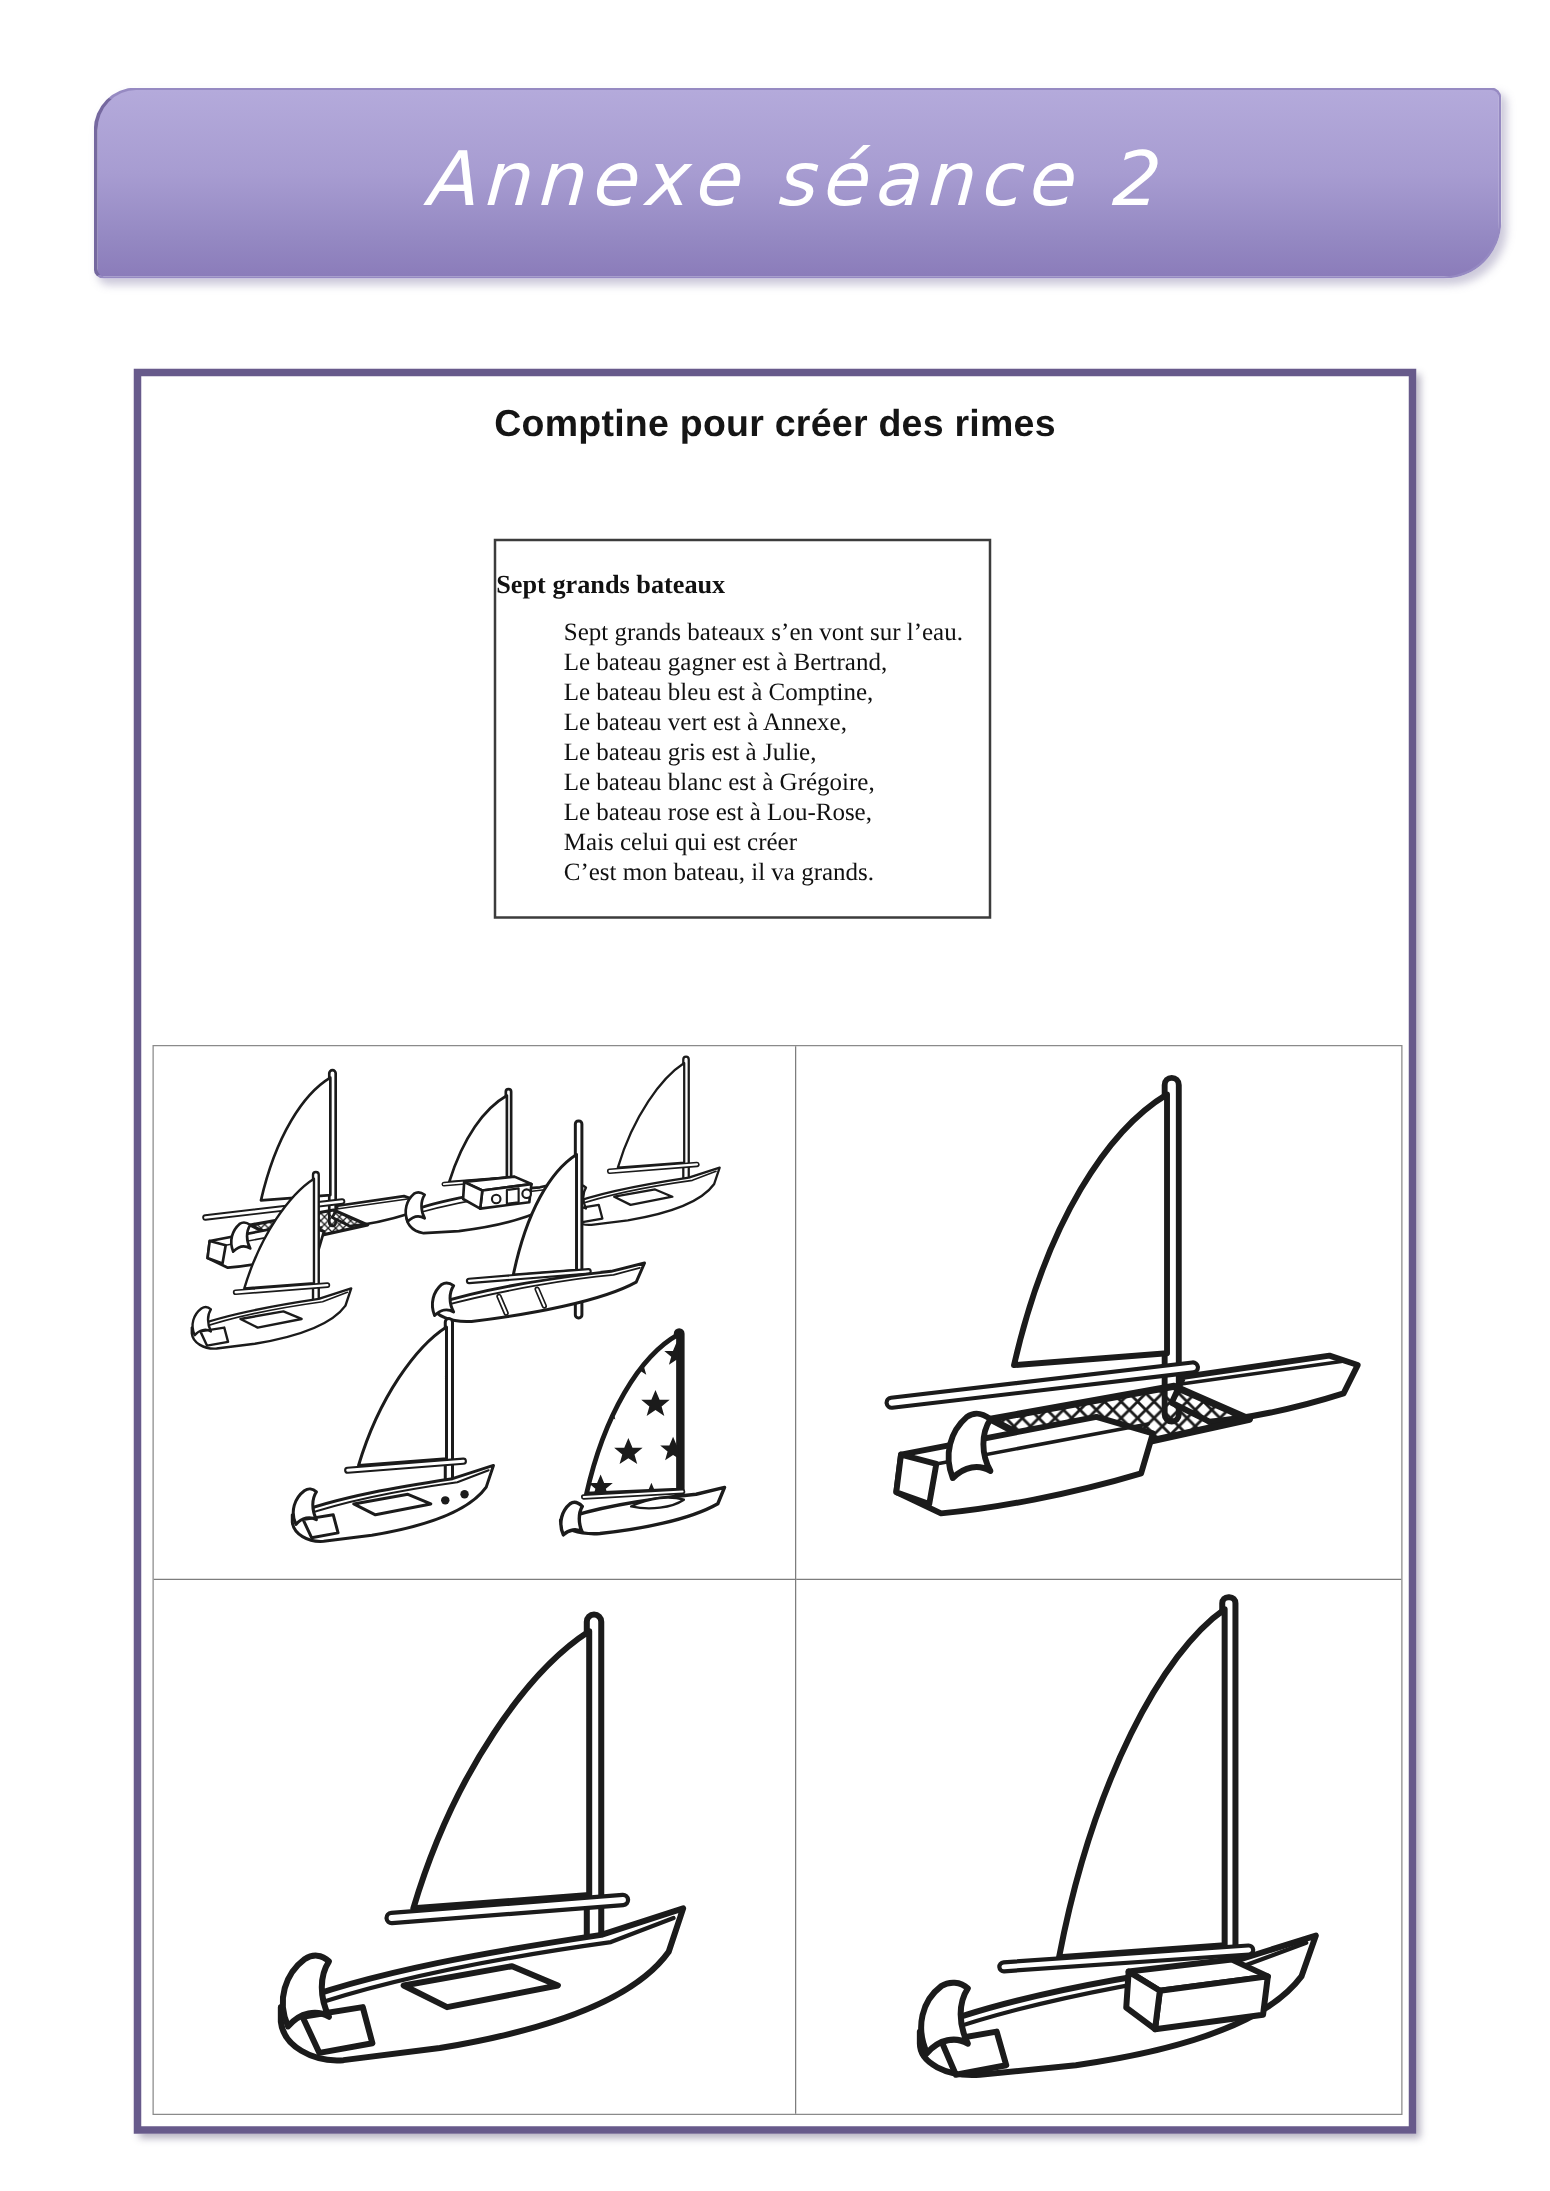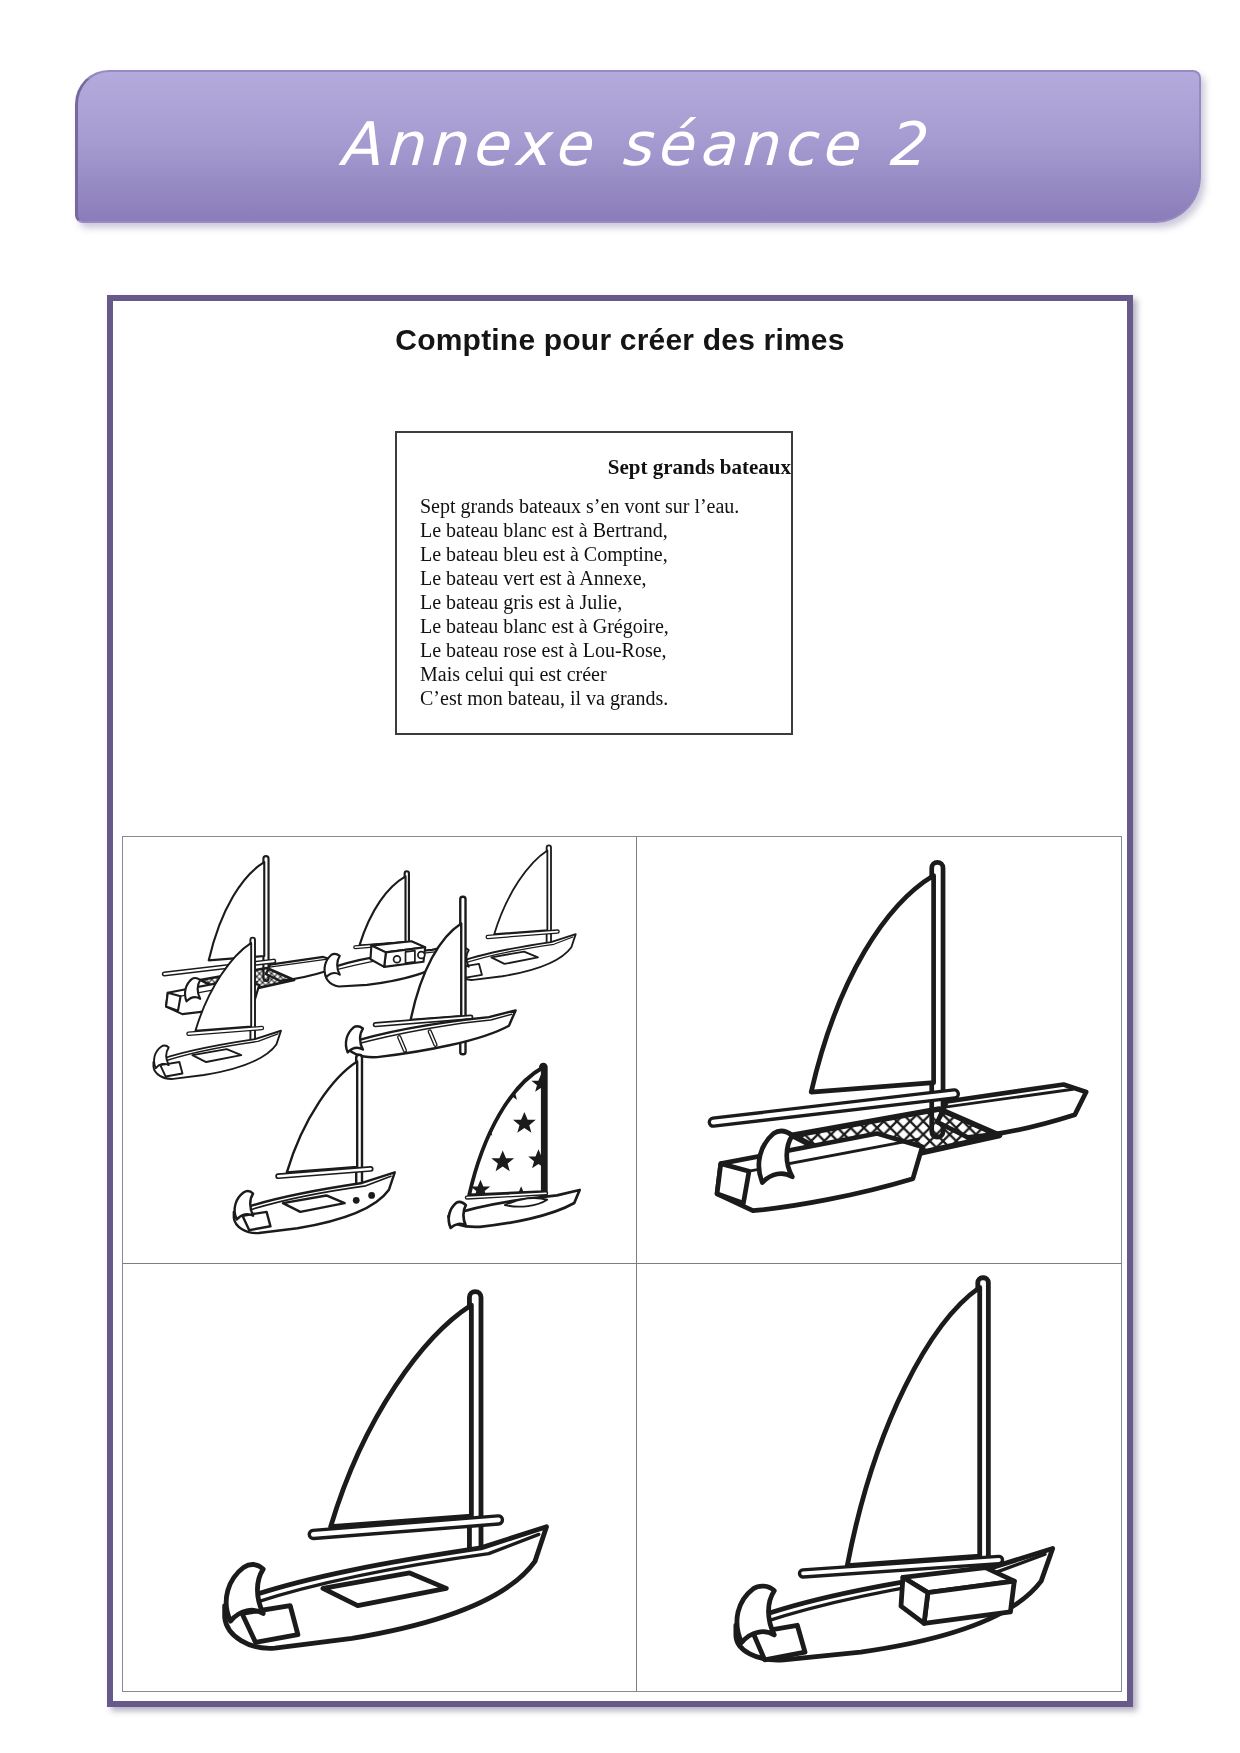--- a/index.html
+++ b/index.html
@@ -18,22 +18,22 @@
 
   
   .doc{position:absolute;left:107px;top:295px;width:1026px;height:1412px;box-sizing:border-box;
        background:#fff;border:6px solid #675a8b;box-shadow:4px 4px 6px rgba(70,60,100,.40);}
   .doc-title{margin-top:22px;text-align:center;font-family:"Liberation Sans",sans-serif;
        font-weight:bold;font-size:30px;color:#151515;letter-spacing:.2px;}
 
   
   .poem-box{position:absolute;left:282px;top:130px;width:398px;height:304px;box-sizing:border-box;
        border:2px solid #3c3c3c;background:#fff;}
-  .poem-title{margin-top:22px;text-align:right;font-weight:bold;font-size:21px;}
-  .poem-lines{margin-top:14px;padding-left:23px;font-size:20px;line-height:24px;}
+  .poem-title{margin-top:22px;text-align:left;font-weight:bold;font-size:21px;}
+  .poem-lines{margin-top:14px;padding-left:54px;font-size:20px;line-height:24px;}
   .poem-line{white-space:nowrap;}
 
   
   .instruction{position:absolute;left:0;top:452px;width:930px;margin:0;padding-left:4px;
        font-size:21px;line-height:25.5px;text-align:justify;letter-spacing:-0.2px;color:#141414;}
 
   
   .grid{position:absolute;left:9px;top:535px;width:1000px;height:856px;box-sizing:border-box;
        border:1.5px solid #8a8a8a;display:grid;grid-template-columns:51.5% 48.5%;
        grid-template-rows:50% 50%;background:#fff;}
@@ -186,21 +186,21 @@
     <span class="banner-title">Annexe séance 2</span>
   </div>
 
   <div class="doc">
     <div class="doc-title">Comptine pour créer des rimes</div>
 
     <div class="poem-box">
       <div class="poem-title">Sept grands bateaux</div>
       <div class="poem-lines">
         <div class="poem-line">Sept grands bateaux s’en vont sur l’eau.</div>
-        <div class="poem-line">Le bateau blanc est à Bertrand,</div>
+        <div class="poem-line">Le bateau gagner est à Bertrand,</div>
         <div class="poem-line">Le bateau bleu est à Comptine,</div>
         <div class="poem-line">Le bateau vert est à Annexe,</div>
         <div class="poem-line">Le bateau gris est à Julie,</div>
         <div class="poem-line">Le bateau blanc est à Grégoire,</div>
         <div class="poem-line">Le bateau rose est à Lou-Rose,</div>
         <div class="poem-line">Mais celui qui est créer</div>
         <div class="poem-line">C’est mon bateau, il va grands.</div>
       </div>
     </div>
 

